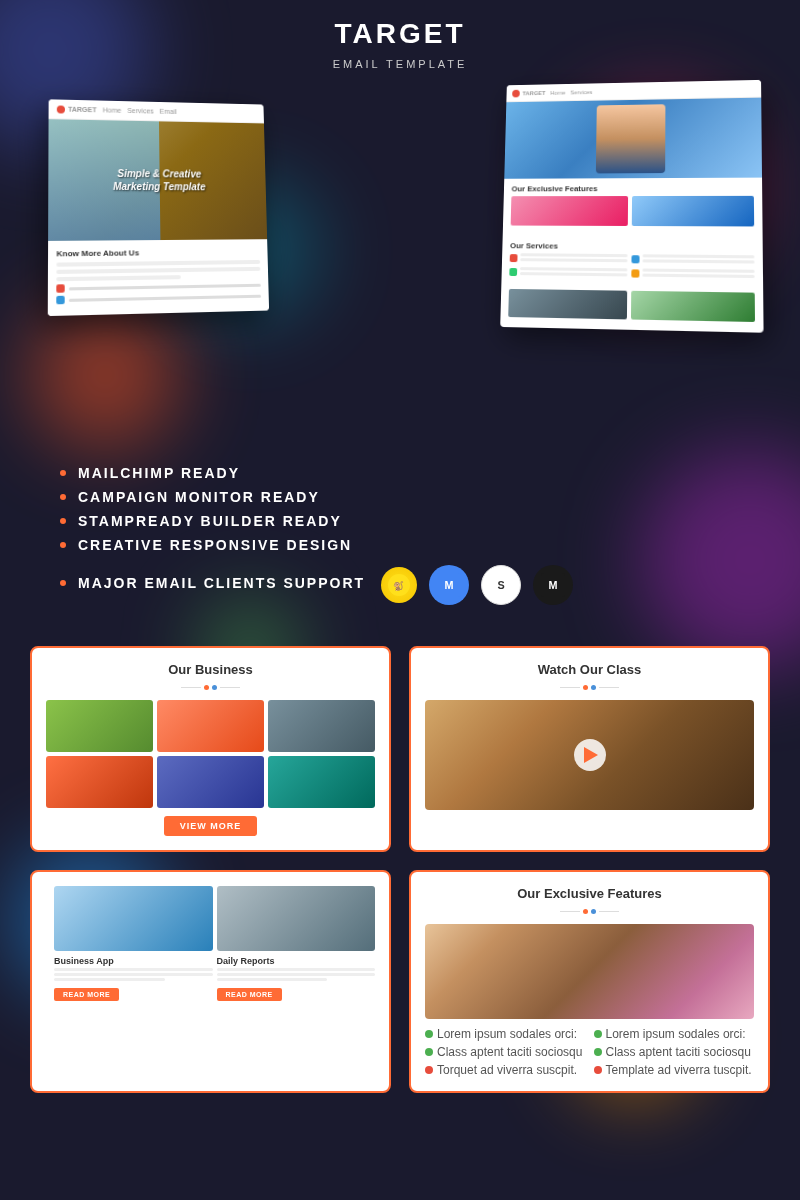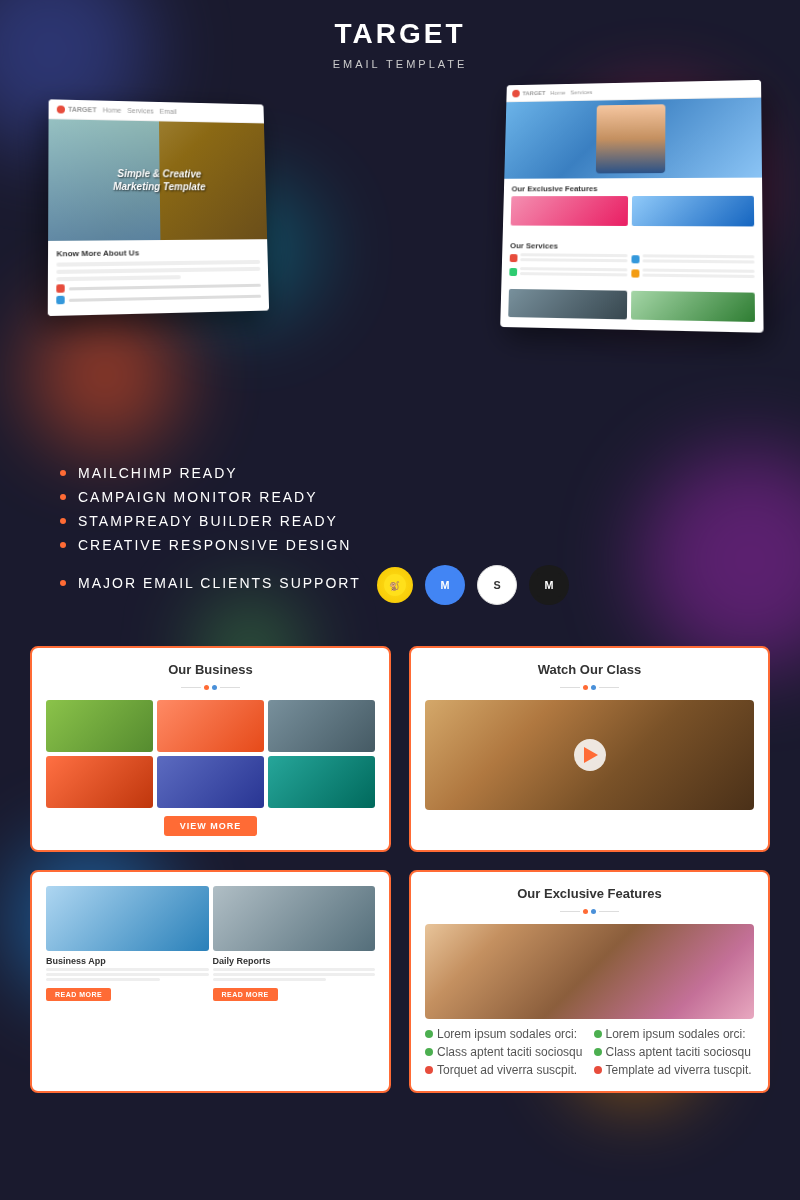--- a/index.html
+++ b/index.html
@@ -217,21 +217,21 @@
     .feature-bullet {
       width: 6px; height: 6px;
       background: #ff6b35;
       border-radius: 50%;
       margin-right: 12px;
       flex-shrink: 0;
     }
     .feature-label {
       color: #fff;
       font-size: 14px;
-      font-weight: 400;
+      font-weight: 700;
       letter-spacing: 2px;
       text-transform: uppercase;
     }
     .feature-icons-row {
       display: flex;
       align-items: center;
       gap: 12px;
       margin-top: 4px;
       margin-left: 18px;
     }
@@ -355,20 +355,21 @@
       border-color: transparent transparent transparent #ff6b35;
       margin-left: 2px;
     }
 
     
     .biz-grid {
       display: grid;
       grid-template-columns: 1fr 1fr;
       gap: 4px;
       margin-bottom: 4px;
+      margin-left: 8px;
     }
     .biz-item { }
     .biz-img {
       border-radius: 3px;
       height: 65px;
       margin-bottom: 5px;
     }
     .biz-img:nth-of-type(1) { background: linear-gradient(135deg, #90caf9, #1565c0); }
     .biz-img-2 { background: linear-gradient(135deg, #b0bec5, #546e7a); }
     .biz-item-title {

